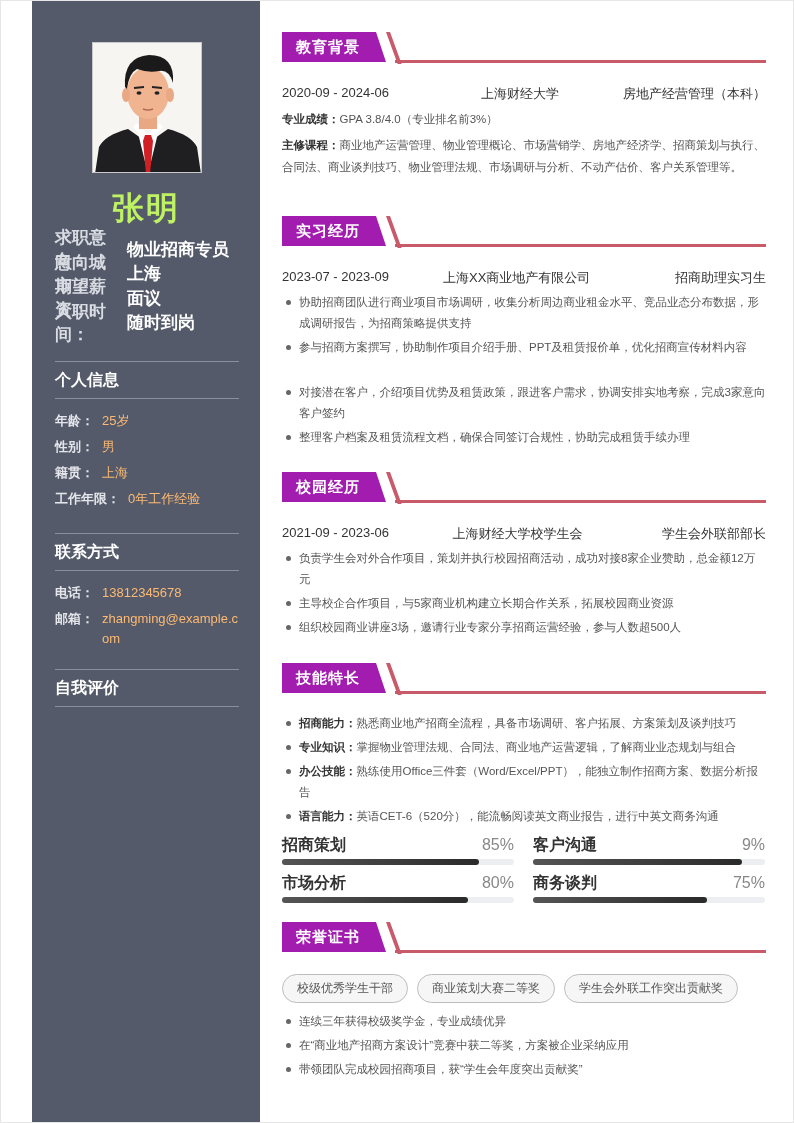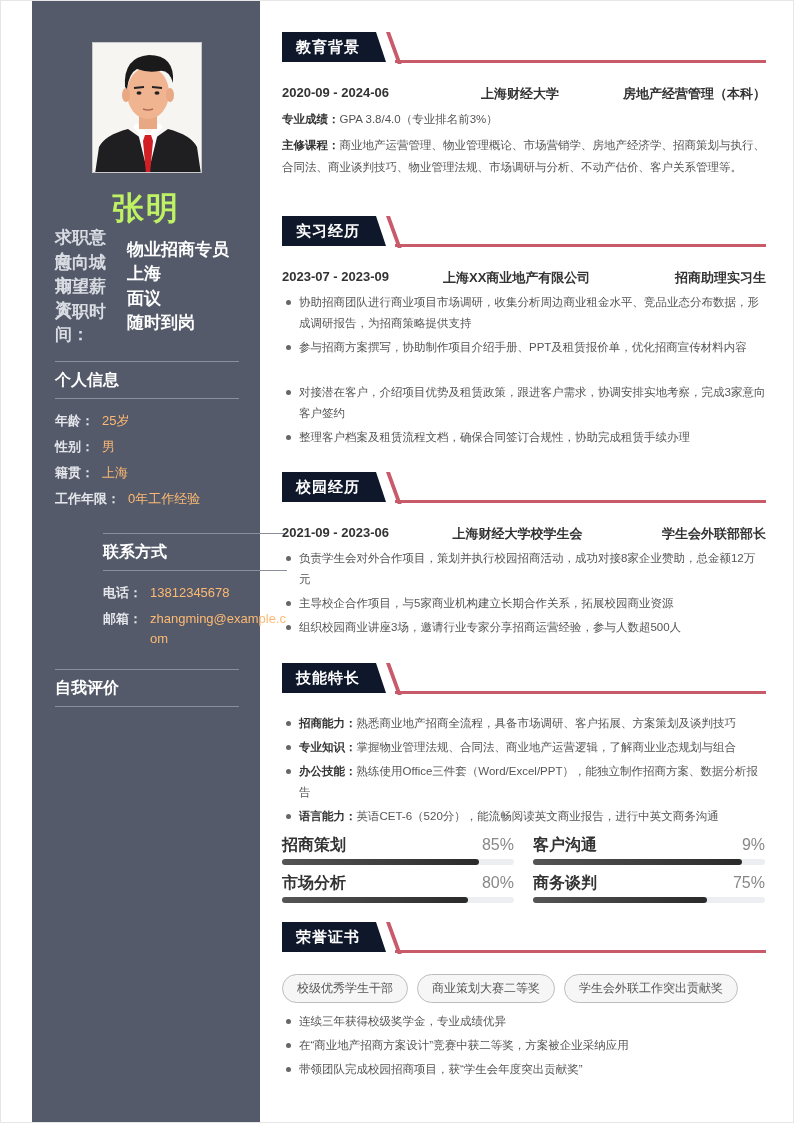--- a/index.html
+++ b/index.html
@@ -24,26 +24,26 @@
   .side-row .v { color: #fdba74; flex: 1; word-break: break-all; }
   .side-row.wide .k { min-width: 73px; }
 
   .eval-list { list-style: none; margin-top: 16px; }
   .eval-list li { position: relative; padding-left: 17px; font-size: 12.5px; font-weight: bold; line-height: 23px; color: #fff; margin-bottom: 0px; }
   .eval-list li::before { content: ""; position: absolute; left: 3px; top: 9px; width: 5px; height: 5px; border-radius: 50%; background: #fff; }
 
   
   .main { position: absolute; left: 281px; top: 0; width: 484px; }
   .sec-head { position: absolute; left: 0; width: 484px; height: 30px; }
-  .sec-head .tab { position: absolute; left: 0; top: 0; height: 30px; width: 104px; background: #0f172a; clip-path: polygon(0 0, 94px 0, 104px 30px, 0 30px); }
+  .sec-head .tab { position: absolute; left: 0; top: 0; height: 30px; width: 104px; background: #a21caf; clip-path: polygon(0 0, 94px 0, 104px 30px, 0 30px); }
   .sec-head .tab span { position: absolute; left: 14px; top: 0; line-height: 30px; font-size: 15px; font-weight: bold; color: #fff; letter-spacing: 1px; }
   .sec-head .slash { position: absolute; left: 104px; top: 0; width: 4px; height: 32px; background: #c85a6a; transform: skewX(20deg); transform-origin: top left; }
   .sec-head .line { position: absolute; left: 113px; right: 0; top: 28px; height: 3px; background: #c85a6a; }
 
-  .row3 { position: absolute; left: 0; width: 484px; display: flex; justify-content: space-between; font-size: 13px; font-weight: bold; color: #333; }
+  .row3 { position: absolute; left: 0; width: 484px; display: flex; justify-content: space-between; font-size: 13px; font-weight: normal; color: #333; }
   .row3 .c2 { position: absolute; left: 50%; transform: translateX(-55%); white-space: nowrap; }
 
   .para { position: absolute; left: 0; width: 484px; font-size: 11.5px; line-height: 22px; color: #555; }
   .para b { color: #333; }
 
   .blist { position: absolute; left: 0; width: 484px; list-style: none; }
   .blist li { position: relative; padding-left: 17px; font-size: 11.5px; line-height: 21px; color: #555; margin-bottom: 3px; }
   .blist li::before { content: ""; position: absolute; left: 4px; top: 8px; width: 5px; height: 5px; border-radius: 50%; background: #666; }
   .blist li b { color: #333; }
 
@@ -128,21 +128,21 @@
       <div class="side-row">
         <span class="k">籍贯：</span>
         <span class="v">上海</span>
       </div>
       <div class="side-row wide">
         <span class="k">工作年限：</span>
         <span class="v">0年工作经验</span>
       </div>
     </div>
 
-    <div class="side-sec" style="top:532px;margin-left:48px;">
+    <div class="side-sec" style="top:532px;">
       <div class="side-divider"></div>
       <div class="side-title">联系方式</div>
       <div class="side-divider" style="margin-bottom:12px;"></div>
       <div class="side-row">
         <span class="k">电话：</span>
         <span class="v">13812345678</span>
       </div>
       <div class="side-row">
         <span class="k">邮箱：</span>
         <span class="v">zhangming@example.com</span>

